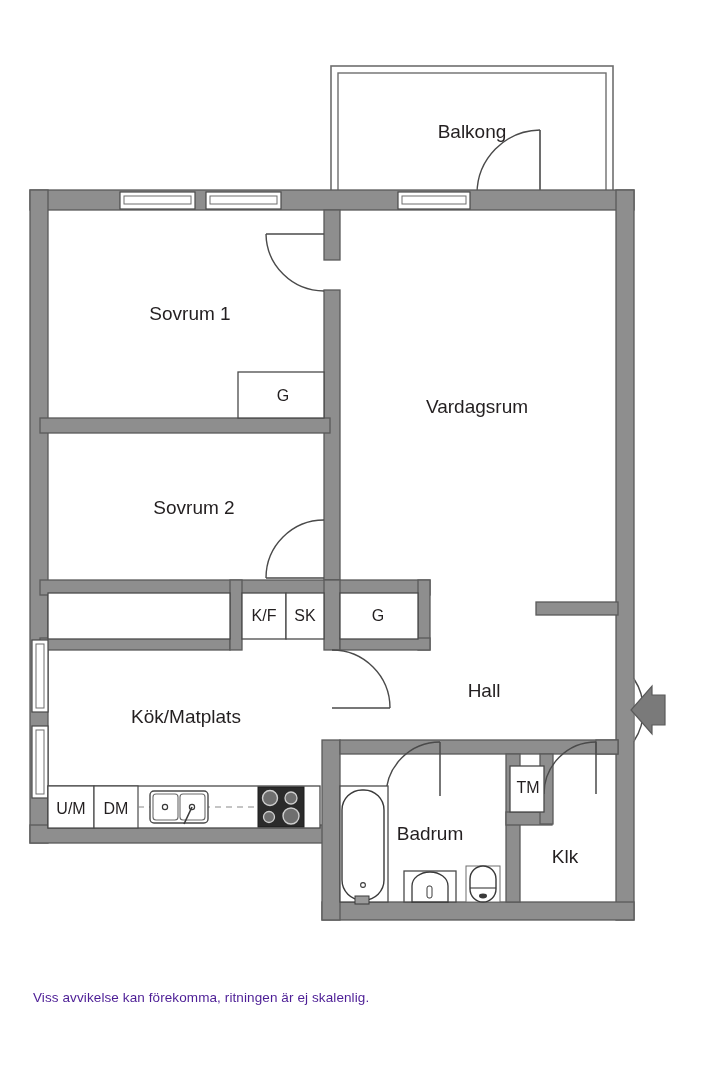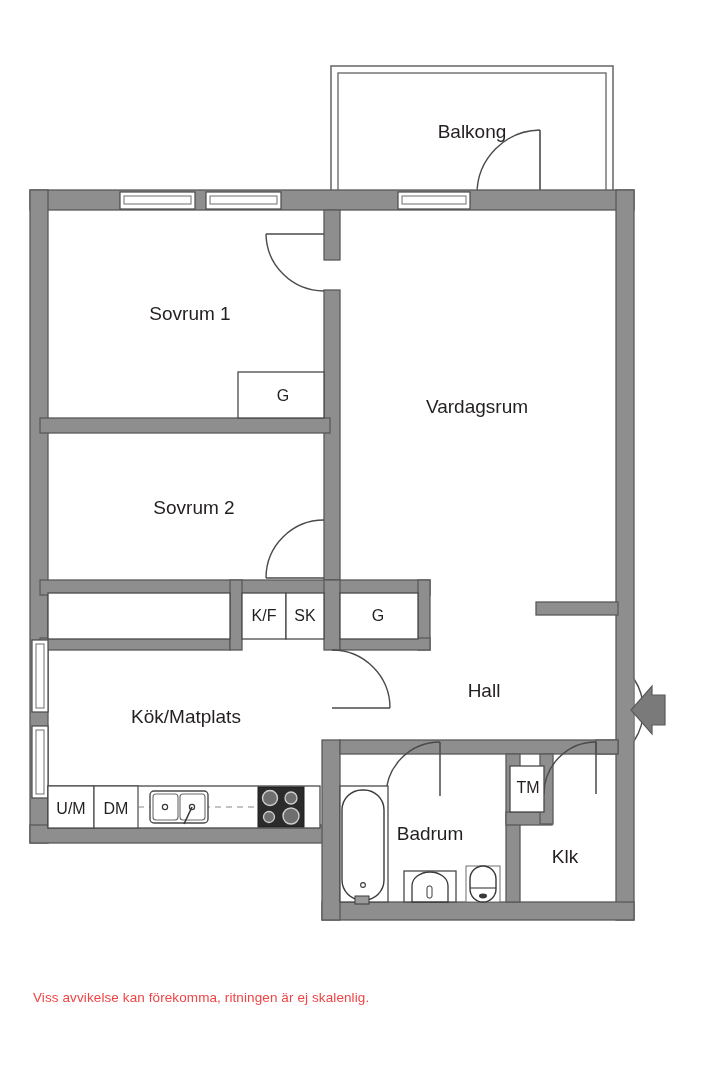--- a/index.html
+++ b/index.html
@@ -36,21 +36,21 @@
     text-anchor: middle;
     dominant-baseline: middle;
   }
   .label-lg { font-size: 19px; }
   .label-sm { font-size: 16px; }
   #disclaimer {
     position: absolute;
     left: 33px;
     top: 990px;
     font-size: 13.5px;
-    color: #ef4444;
+    color: #4c1d95;
     letter-spacing: 0.1px;
     font-family: "Liberation Sans", sans-serif;
     white-space: nowrap;
   }
 </style>
 </head>
 <body>
 
 <div id="plan-wrap">
 

